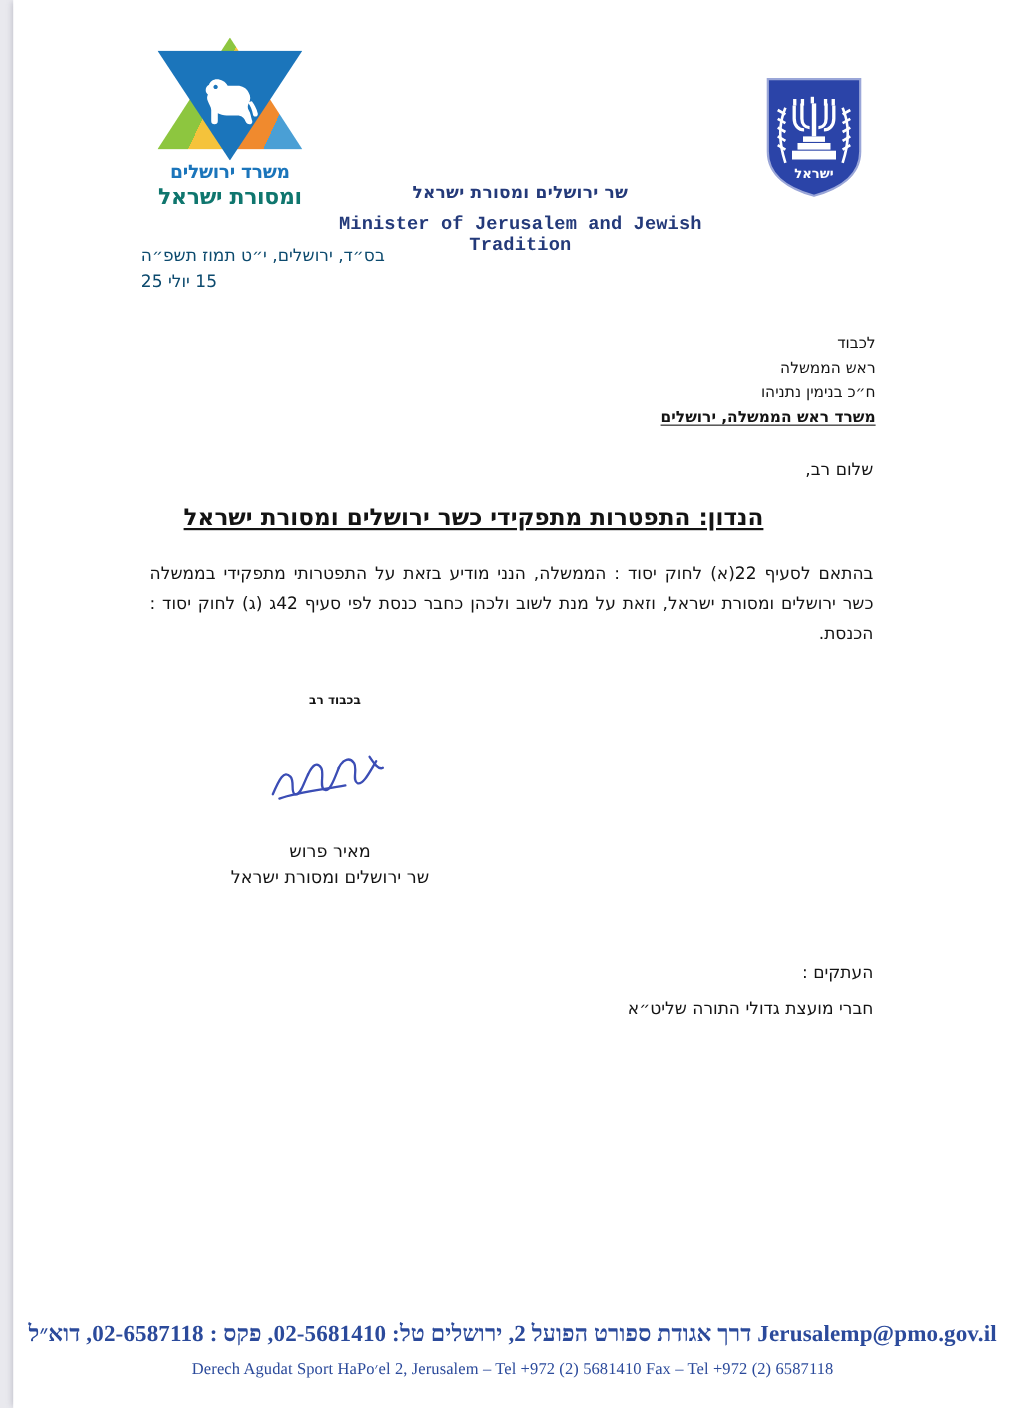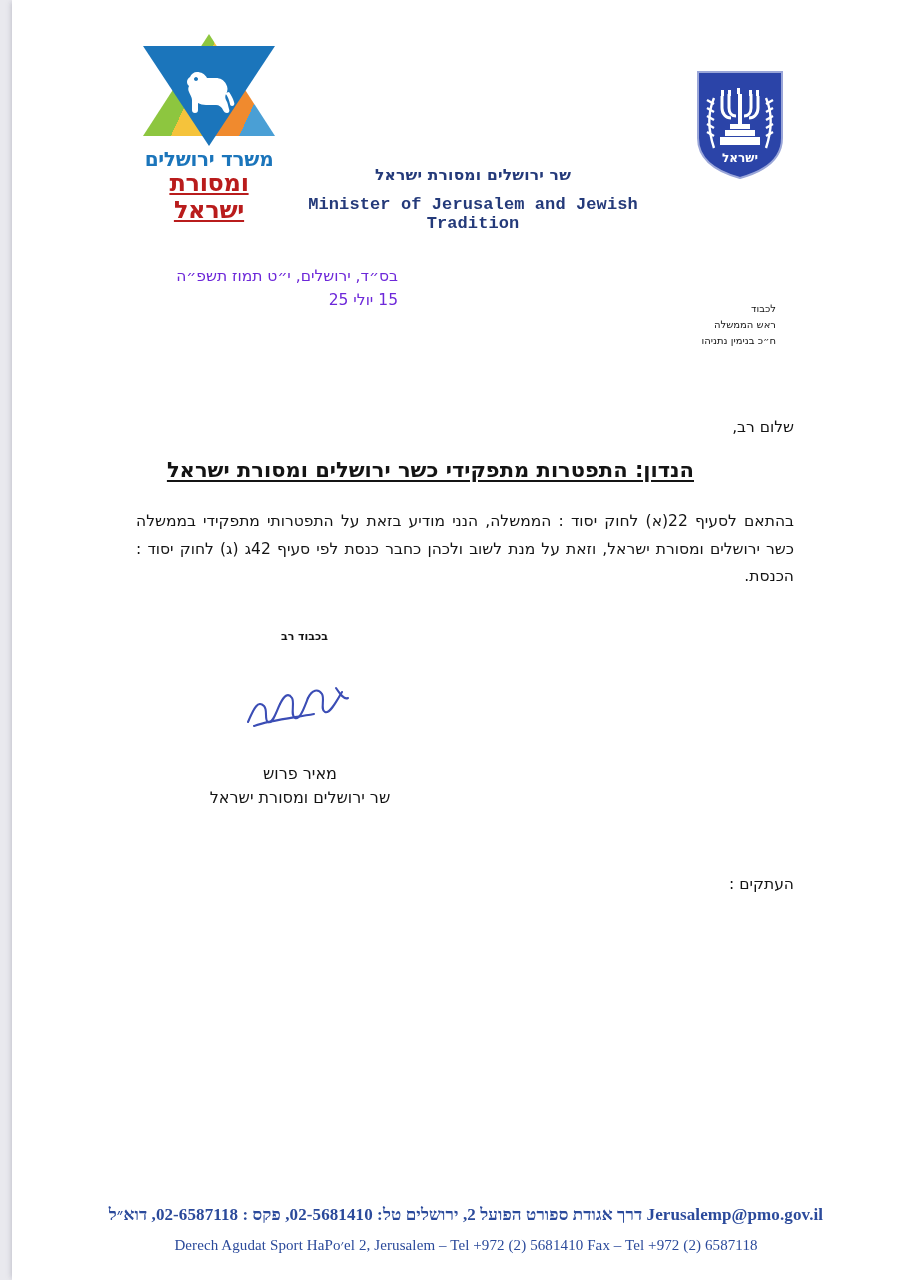--- a/index.html
+++ b/index.html
@@ -78,22 +78,22 @@
     width: 64px;
     height: 48px;
     z-index: 5;
   }
   .logo-line1, .logo-line2 {
     font-weight: 800;
     letter-spacing: -0.3px;
     line-height: 1.12;
     direction: rtl;
   }
-  .logo-line1 { color: #1b75bb; font-size: 20px; }
-  .logo-line2 { color: #b91c1c; font-size: 24px; text-decoration: underline; }
+  .logo-line1 { color: #1b75bb; font-size: 17px; }
+  .logo-line2 { color: #0f766e; font-size: 20px; }
 
   .ministry-title {
     position: absolute;
     left: 286px;
     top: 140px;
     width: 350px;
     text-align: center;
     color: #243a7a;
   }
   .ministry-he {
@@ -126,36 +126,35 @@
     top: 206px;
     direction: rtl;
     font-family: "DejaVu Sans", sans-serif;
     color: #141414;
   }
   .datebox {
     position: absolute;
     right: 522px;
     top: 14px;
     width: 270px;
-    text-align: right;
+    text-align: left;
     direction: rtl;
     font-size: 15.5px;
     line-height: 1.55;
-    color: #6d28d9;
-    margin-top: 44px;
+    color: #0c4a6e;
   }
   .datebox .d2 { direction: rtl; }
 
   .addressee {
     position: absolute;
-    right: 144px;
+    right: 124px;
     top: 95px;
     width: 300px;
     text-align: right;
-    font-size: 10px;
+    font-size: 14px;
     line-height: 1.62;
   }
   .addressee .strong-ul {
     font-weight: 700;
     text-decoration: underline;
     text-underline-offset: 2px;
   }
 
   .greeting {
     position: absolute;
@@ -227,21 +226,21 @@
     left: 0;
     right: 0;
     bottom: 26px;
     text-align: center;
     color: #2b4a9b;
   }
   .footer-he {
     direction: rtl;
     font-family: "Liberation Serif", serif;
     font-weight: 700;
-    font-size: 17px;
+    font-size: 21px;
     letter-spacing: 0.1px;
   }
   .footer-he .mail { direction: ltr; unicode-bidi: embed; }
   .footer-en {
     font-family: "Liberation Serif", serif;
     font-weight: 400;
     font-size: 15px;
     margin-top: 12px;
     letter-spacing: 0.1px;
   }
@@ -301,20 +300,21 @@
 
     <div class="datebox">
       <div class="d1">בס״ד, ירושלים, י״ט תמוז תשפ״ה</div>
       <div class="d2">15 יולי 25</div>
     </div>
 
     <div class="addressee">
       <div>לכבוד</div>
       <div>ראש הממשלה</div>
       <div>ח״כ בנימין נתניהו</div>
+      <div class="strong-ul">משרד ראש הממשלה, ירושלים</div>
     </div>
 
     <div class="greeting">שלום רב,</div>
 
     <div class="subject">הנדון: התפטרות מתפקידי כשר ירושלים ומסורת ישראל</div>
 
     <div class="para">בהתאם לסעיף 22(א) לחוק יסוד : הממשלה, הנני מודיע בזאת על התפטרותי מתפקידי בממשלה כשר ירושלים ומסורת ישראל, וזאת על מנת לשוב ולכהן כחבר כנסת לפי סעיף 42ג (ג) לחוק יסוד : הכנסת.</div>
 
     <div class="signoff">בכבוד רב</div>
 
@@ -328,20 +328,21 @@
       </g>
     </svg>
 
     <div class="signer">
       <div>מאיר פרוש</div>
       <div>שר ירושלים ומסורת ישראל</div>
     </div>
 
     <div class="cc">
       <div>העתקים :</div>
+      <div>חברי מועצת גדולי התורה שליט״א</div>
     </div>
   </div>
 
   <div class="footer">
     <div class="footer-he">
       <span class="mail">Jerusalemp@pmo.gov.il</span>
       <span>דרך אגודת ספורט הפועל 2, ירושלים טל: 02-5681410, פקס : 02-6587118, דוא״ל</span>
     </div>
     <div class="footer-en">Derech Agudat Sport HaPo׳el 2, Jerusalem – Tel +972 (2) 5681410 Fax – Tel +972 (2) 6587118</div>
   </div>

